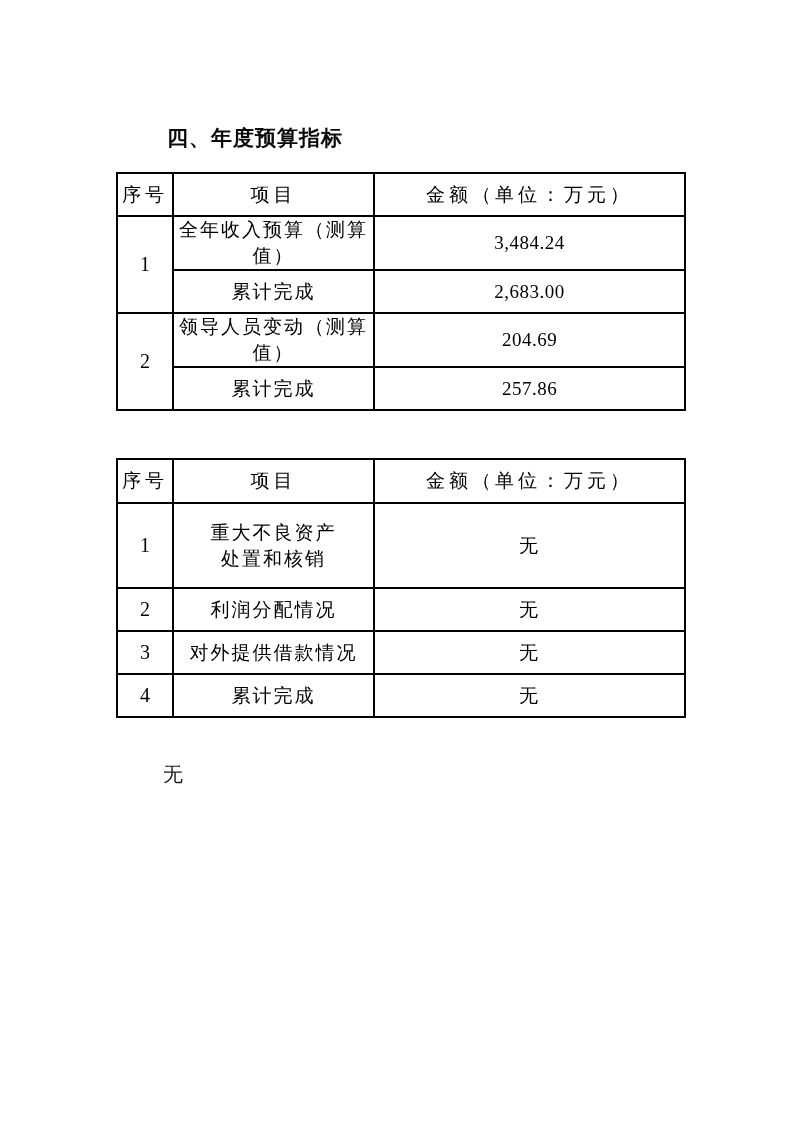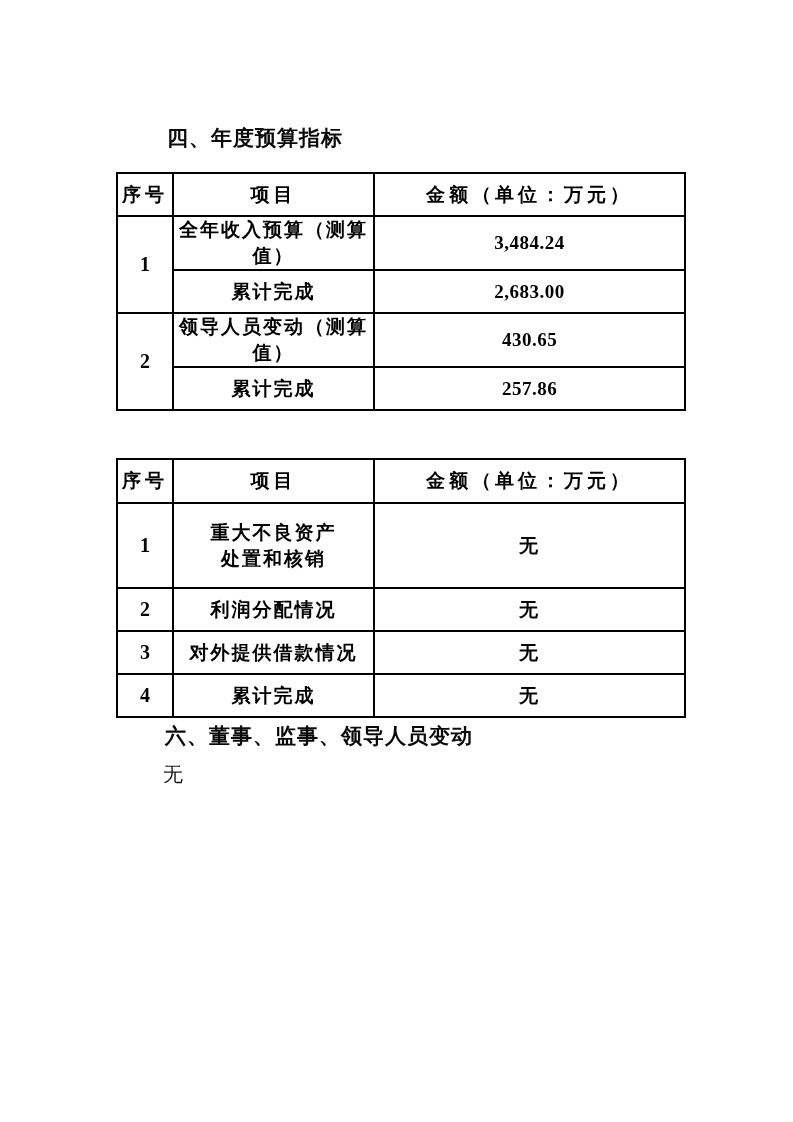--- a/index.html
+++ b/index.html
@@ -34,21 +34,21 @@
     table-layout: fixed;
     font-size: 19px;
     color: #000000;
   }
   .tbl-budget { top: 172px; }
   .tbl-events { top: 458px; }
   .tbl th, .tbl td {
     border: 2px solid #000000;
     vertical-align: middle;
     text-align: center;
-    font-weight: 700;
+    font-weight: 400;
     padding: 0;
   }
   col.c-no   { width: 56px; }
   col.c-item { width: 201px; }
   col.c-amt  { width: 311px; }
 
   .tbl-budget thead tr { height: 43px; }
   .tbl-budget tbody tr { height: 43px; }
   .tbl-events thead tr { height: 44px; }
   .tbl-events tbody tr { height: 43px; }
@@ -95,21 +95,21 @@
         <td class="item-cell">全年收入预算（测算值）</td>
         <td class="num-cell">3,484.24</td>
       </tr>
       <tr>
         <td class="item-cell">累计完成</td>
         <td class="num-cell">2,683.00</td>
       </tr>
       <tr>
         <td class="no-cell" rowspan="2">2</td>
         <td class="item-cell">领导人员变动（测算值）</td>
-        <td class="num-cell">430.65</td>
+        <td class="num-cell">204.69</td>
       </tr>
       <tr>
         <td class="item-cell">累计完成</td>
         <td class="num-cell">257.86</td>
       </tr>
     </tbody>
   </table>
 
 
   <table class="tbl tbl-events">
@@ -147,17 +147,16 @@
         <td class="item-cell">无</td>
       </tr>
       <tr>
         <td class="no-cell">4</td>
         <td class="item-cell">累计完成</td>
         <td class="item-cell">无</td>
       </tr>
     </tbody>
   </table>
 
-  <div class="sec-heading h-personnel">六、董事、监事、领导人员变动</div>
 
   <div class="none-text">无</div>
 
 </div>
 
 </body></html>

